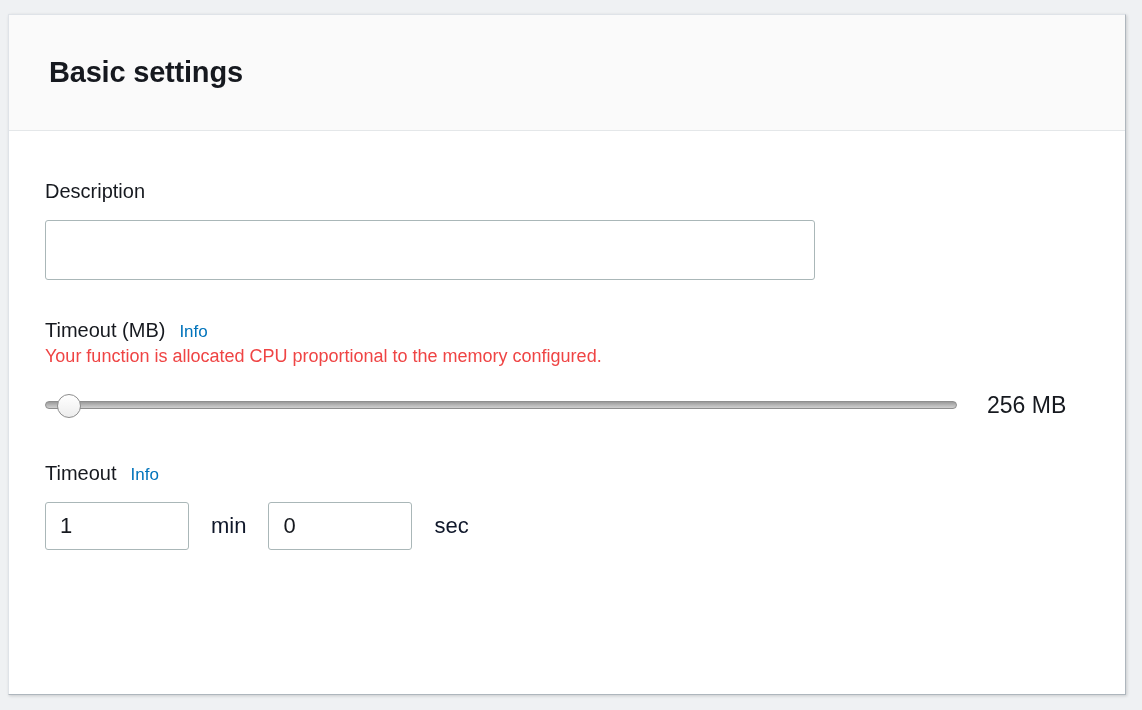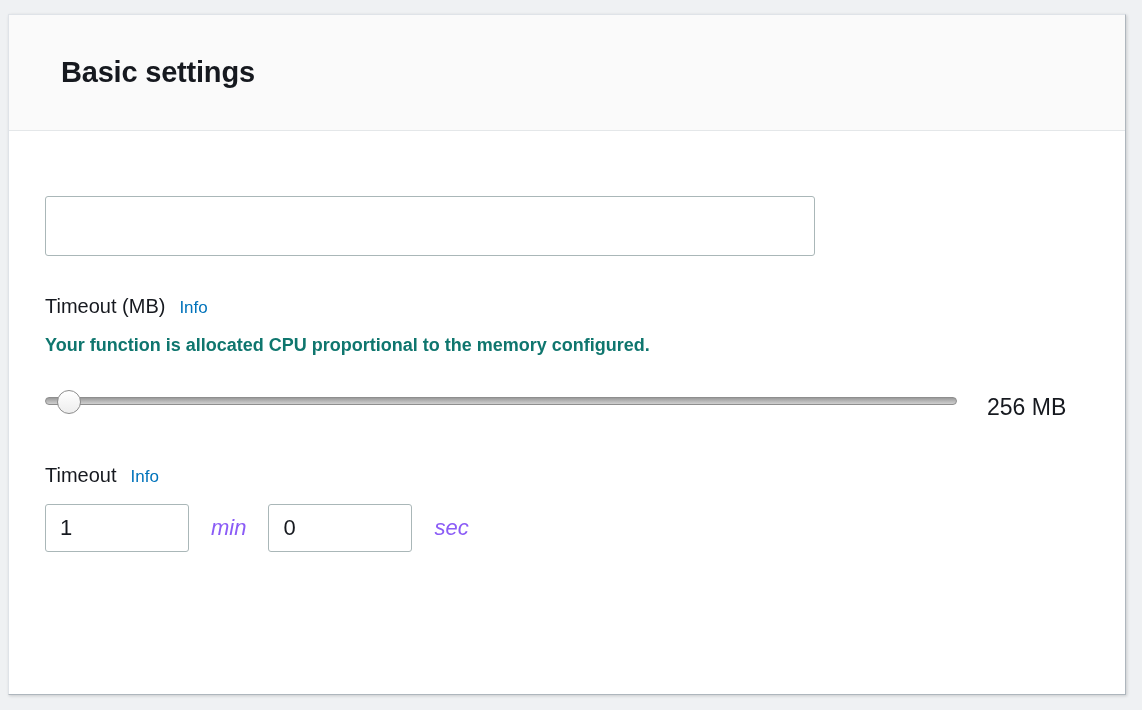--- a/index.html
+++ b/index.html
@@ -29,21 +29,21 @@
     box-sizing: border-box;
   }
 
   .card-header {
     height: 116px;
     background: #fafafa;
     border-bottom: 1px solid #e4e7e9;
     box-sizing: border-box;
     display: flex;
     align-items: center;
-    padding-left: 52px;
+    padding-left: 40px;
   }
   .card-header h1 {
     margin: 0;
     font-size: 29px;
     font-weight: bold;
     color: #16191f;
     letter-spacing: -0.2px;
   }
 
   .card-body {
@@ -61,24 +61,23 @@
     color: #0073bb;
     font-size: 17px;
     font-weight: normal;
     margin-left: 14px;
     text-decoration: none;
     cursor: pointer;
   }
 
   .help-text {
     font-size: 18px;
-    color: #0f766e;
-    margin-top: 16px;
+    color: #ef4444;
+    margin-top: 3px;
     line-height: 1.25;
-    font-weight: bold;
   }
 
   .text-input {
     display: block;
     margin-top: 17px;
     width: 770px;
     height: 60px;
     border: 1px solid #aab7b8;
     border-radius: 3px;
     background: #ffffff;
@@ -139,21 +138,20 @@
     border-radius: 50%;
     background: linear-gradient(to bottom, #ffffff, #ededed);
     border: 1px solid #8d8d8d;
     box-sizing: border-box;
   }
   .slider-value {
     margin-left: 30px;
     font-size: 23px;
     color: #16191f;
     white-space: nowrap;
-    margin-top: 13px;
   }
 
   
   .timeout-block { margin-top: 42px; }
   .timeout-row {
     display: flex;
     align-items: center;
     margin-top: 17px;
   }
   .num-input {
@@ -164,38 +162,40 @@
     background: #ffffff;
     box-sizing: border-box;
     padding: 0 14px;
     font-family: "Liberation Sans", sans-serif;
     font-size: 22px;
     color: #16191f;
     outline: none;
   }
   .unit-label {
     font-size: 22px;
-    color: #8b5cf6;
+    color: #0f172a;
     margin: 4px 22px;
-    font-style: italic;
   }
   .unit-label.last { margin-right: 0; }
 </style>
 </head>
 <body>
 
 <div class="card">
 
   <div class="card-header">
     <h1>Basic settings</h1>
   </div>
 
   <div class="card-body">
 
     <div>
+      <div class="field-label">
+        <span>Description</span>
+      </div>
       <input class="text-input" type="text" placeholder="" style="">
     </div>
 
     <div class="memory-block">
       <div class="field-label">
         <span>Timeout (MB)</span>
         <a class="info-link" href="#">Info</a>
       </div>
       <div class="help-text">Your function is allocated CPU proportional to the memory configured.</div>
 

